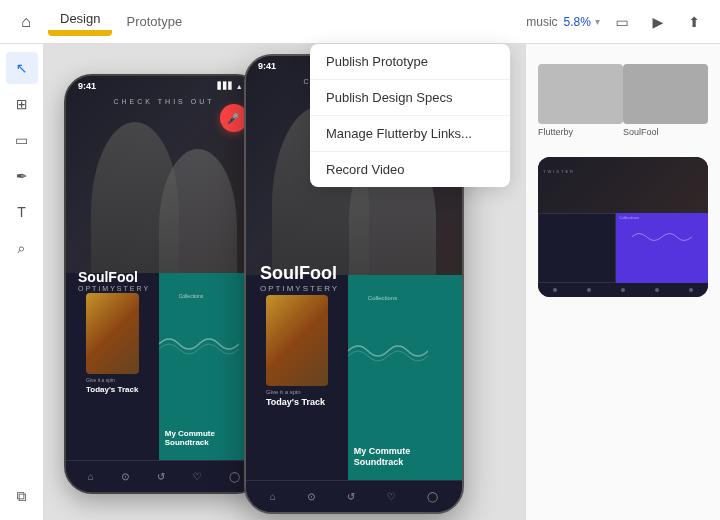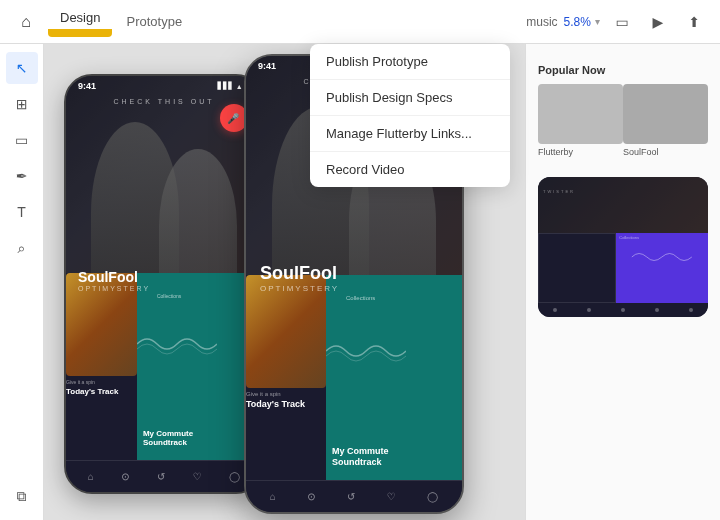--- a/index.html
+++ b/index.html
@@ -56,21 +56,21 @@
       padding: 4px 12px;
       font-size: 13px;
       color: #666;
       cursor: pointer;
       border-radius: 4px;
     }
 
     .tab.active {
       color: #333;
       font-weight: 500;
-      border-bottom: 8px solid #eab308;
+      border-bottom: 6px solid #eab308;
     }
 
     .toolbar-spacer { flex: 1; }
 
     .toolbar-label {
       font-size: 12px;
       color: #666;
       margin-right: 6px;
     }
 
@@ -364,21 +364,21 @@
       right: 0;
       height: 45%;
       display: flex;
       gap: 0;
     }
 
     
     .card-left {
       flex: 1;
       background: #1a1a2e;
-      padding: 0;
+      padding: 20px;
       position: relative;
     }
 
     .card-left-img {
       width: 100%;
       height: 55%;
       background: linear-gradient(135deg, #8b6914, #c4922a);
       border-radius: 4px;
       overflow: hidden;
     }
@@ -688,21 +688,20 @@
           <span class="nav-icon">↺</span>
           <span class="nav-icon">♡</span>
           <span class="nav-icon">◯</span>
         </div>
       </div>
     </div>
 
     <div class="right-panel" style="right:0;top:0;width:195px;">
 
       <div class="popular-now" style="margin-top:8px;">
-        <div class="popular-title">Popular Now</div>
         <div class="popular-grid">
           <div class="popular-item">
             <div class="popular-thumb" style="background:#bbb;"></div>
             <div class="popular-name">Flutterby</div>
           </div>
           <div class="popular-item">
             <div class="popular-thumb" style="background:#aaa;"></div>
             <div class="popular-name">SoulFool</div>
           </div>
         </div>

